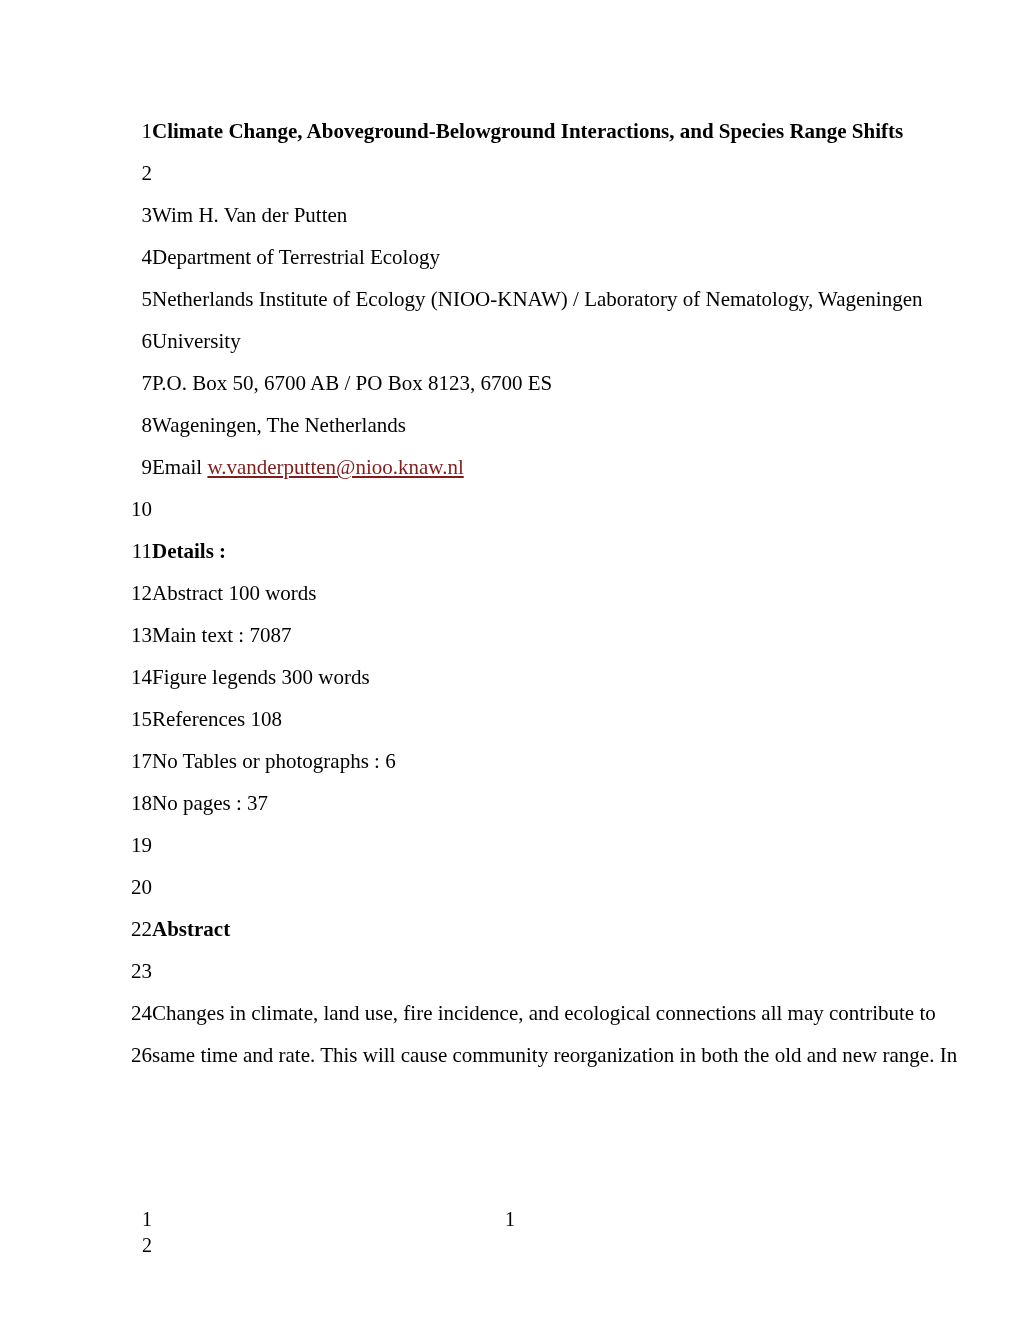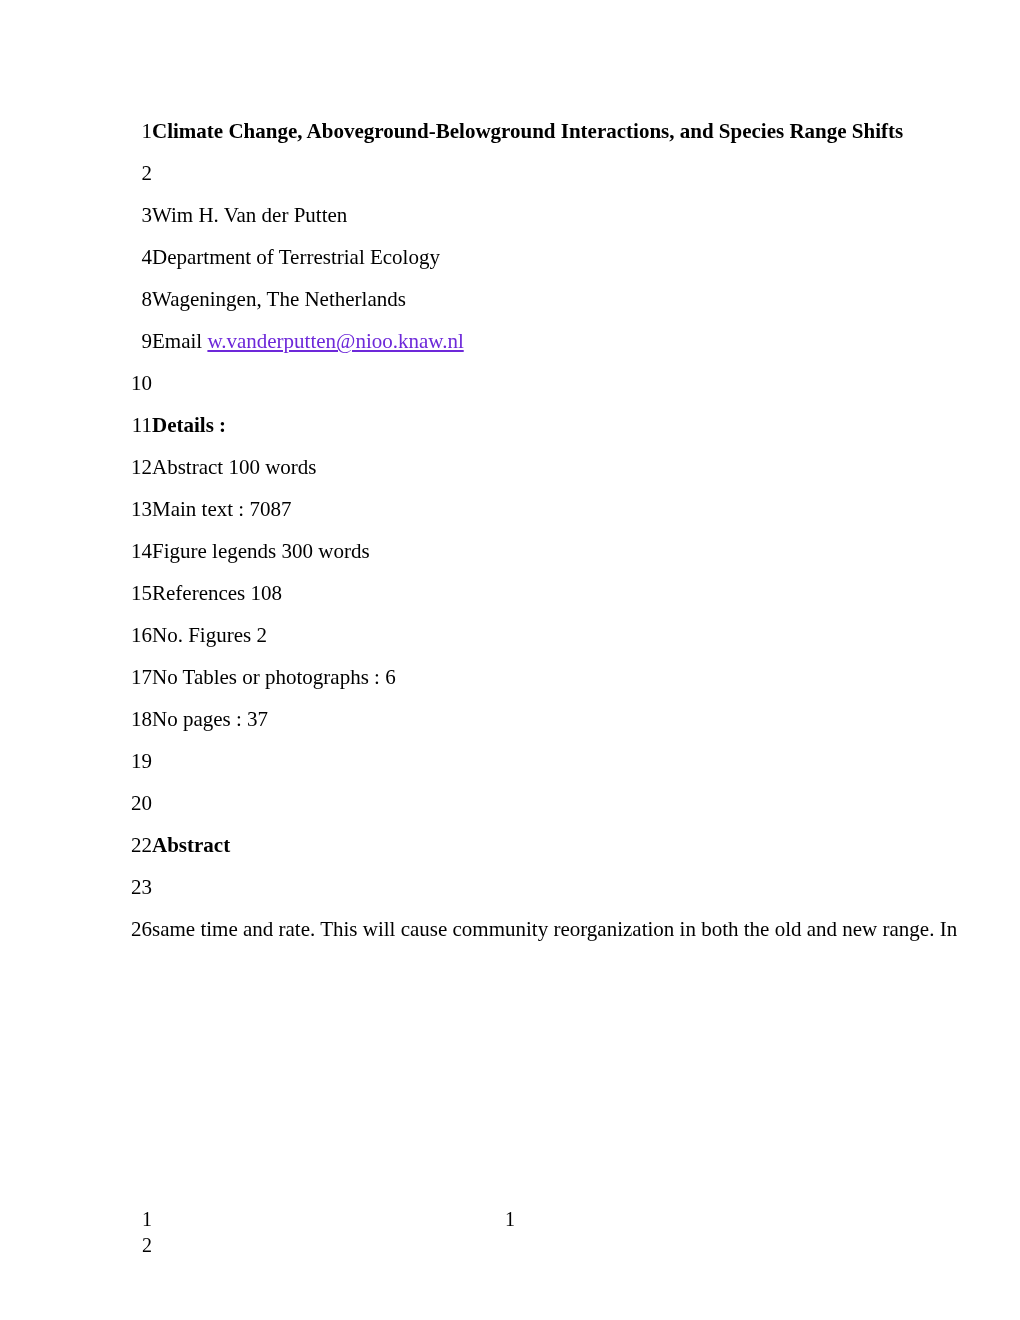--- a/index.html
+++ b/index.html
@@ -75,35 +75,38 @@
 </head>
 <body>
 
 <div class="page">
 
   <div class="lines" id="lines">
       <div class="line"><span class="linenum">1</span><span class="linetext bold">Climate Change, Aboveground-Belowground Interactions, and Species Range Shifts</span></div>
       <div class="line"><span class="linenum">2</span><span class="linetext"></span></div>
       <div class="line"><span class="linenum">3</span><span class="linetext">Wim H. Van der Putten</span></div>
       <div class="line"><span class="linenum">4</span><span class="linetext">Department of Terrestrial Ecology</span></div>
+      <div class="line"><span class="linenum">5</span><span class="linetext">Netherlands Institute of Ecology (NIOO-KNAW) / Laboratory of Nematology, Wageningen</span></div>
+      <div class="line"><span class="linenum">6</span><span class="linetext">University</span></div>
+      <div class="line"><span class="linenum">7</span><span class="linetext">P.O. Box 50, 6700 AB / PO Box 8123, 6700 ES</span></div>
       <div class="line"><span class="linenum">8</span><span class="linetext">Wageningen, The Netherlands</span></div>
-      <div class="line"><span class="linenum">9</span><span class="linetext"><span>Email </span><a class="email-link" style="color: #6d28d9;">w.vanderputten@nioo.knaw.nl</a></span></div>
+      <div class="line"><span class="linenum">9</span><span class="linetext"><span>Email </span><a class="email-link" style="color: #7f1d1d;">w.vanderputten@nioo.knaw.nl</a></span></div>
       <div class="line"><span class="linenum">10</span><span class="linetext"></span></div>
       <div class="line"><span class="linenum">11</span><span class="linetext bold">Details :</span></div>
       <div class="line"><span class="linenum">12</span><span class="linetext">Abstract 100 words</span></div>
       <div class="line"><span class="linenum">13</span><span class="linetext">Main text : 7087</span></div>
       <div class="line"><span class="linenum">14</span><span class="linetext">Figure legends 300 words</span></div>
       <div class="line"><span class="linenum">15</span><span class="linetext">References 108</span></div>
-      <div class="line"><span class="linenum">16</span><span class="linetext">No. Figures 2</span></div>
       <div class="line"><span class="linenum">17</span><span class="linetext">No Tables or photographs : 6</span></div>
       <div class="line"><span class="linenum">18</span><span class="linetext">No pages : 37</span></div>
       <div class="line"><span class="linenum">19</span><span class="linetext"></span></div>
       <div class="line"><span class="linenum">20</span><span class="linetext"></span></div>
       <div class="line"><span class="linenum">22</span><span class="linetext bold">Abstract</span></div>
       <div class="line"><span class="linenum">23</span><span class="linetext"></span></div>
+      <div class="line"><span class="linenum">24</span><span class="linetext">Changes in climate, land use, fire incidence, and ecological connections all may contribute to</span></div>
       <div class="line"><span class="linenum">26</span><span class="linetext">same time and rate. This will cause community reorganization in both the old and new range. In</span></div>
     </div>
 
   <div class="footer">
     <div class="footer-left">
       <div>1</div>
       <div>2</div>
     </div>
     <div class="page-number">1</div>
   </div>

